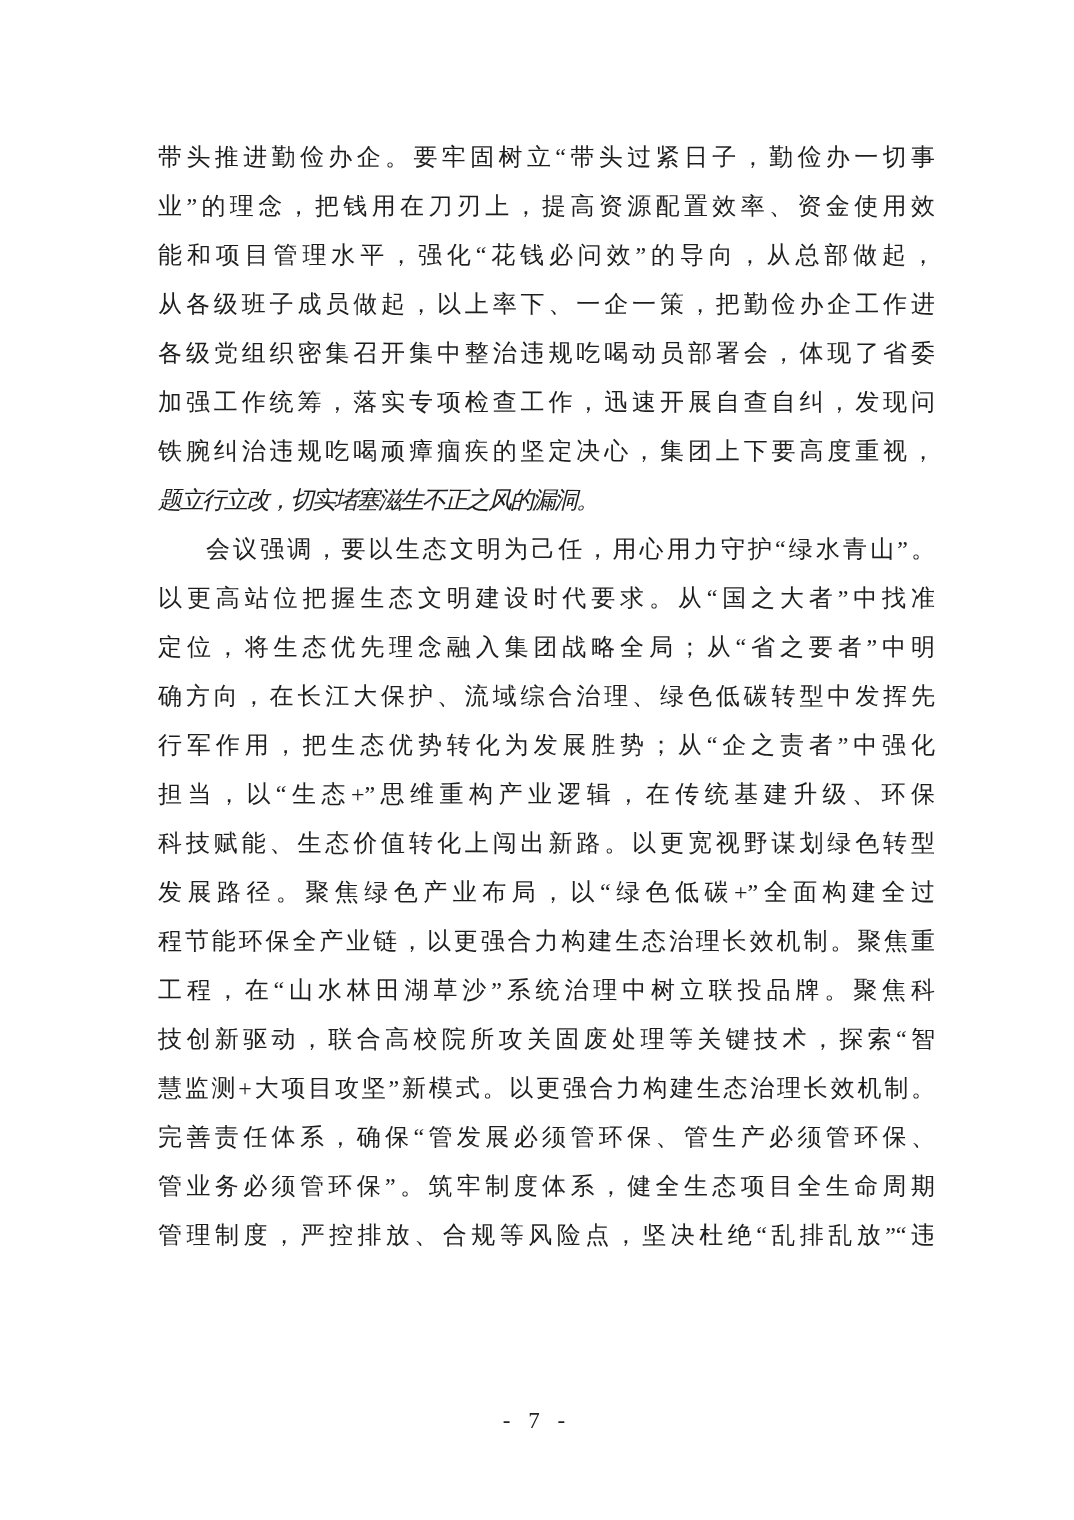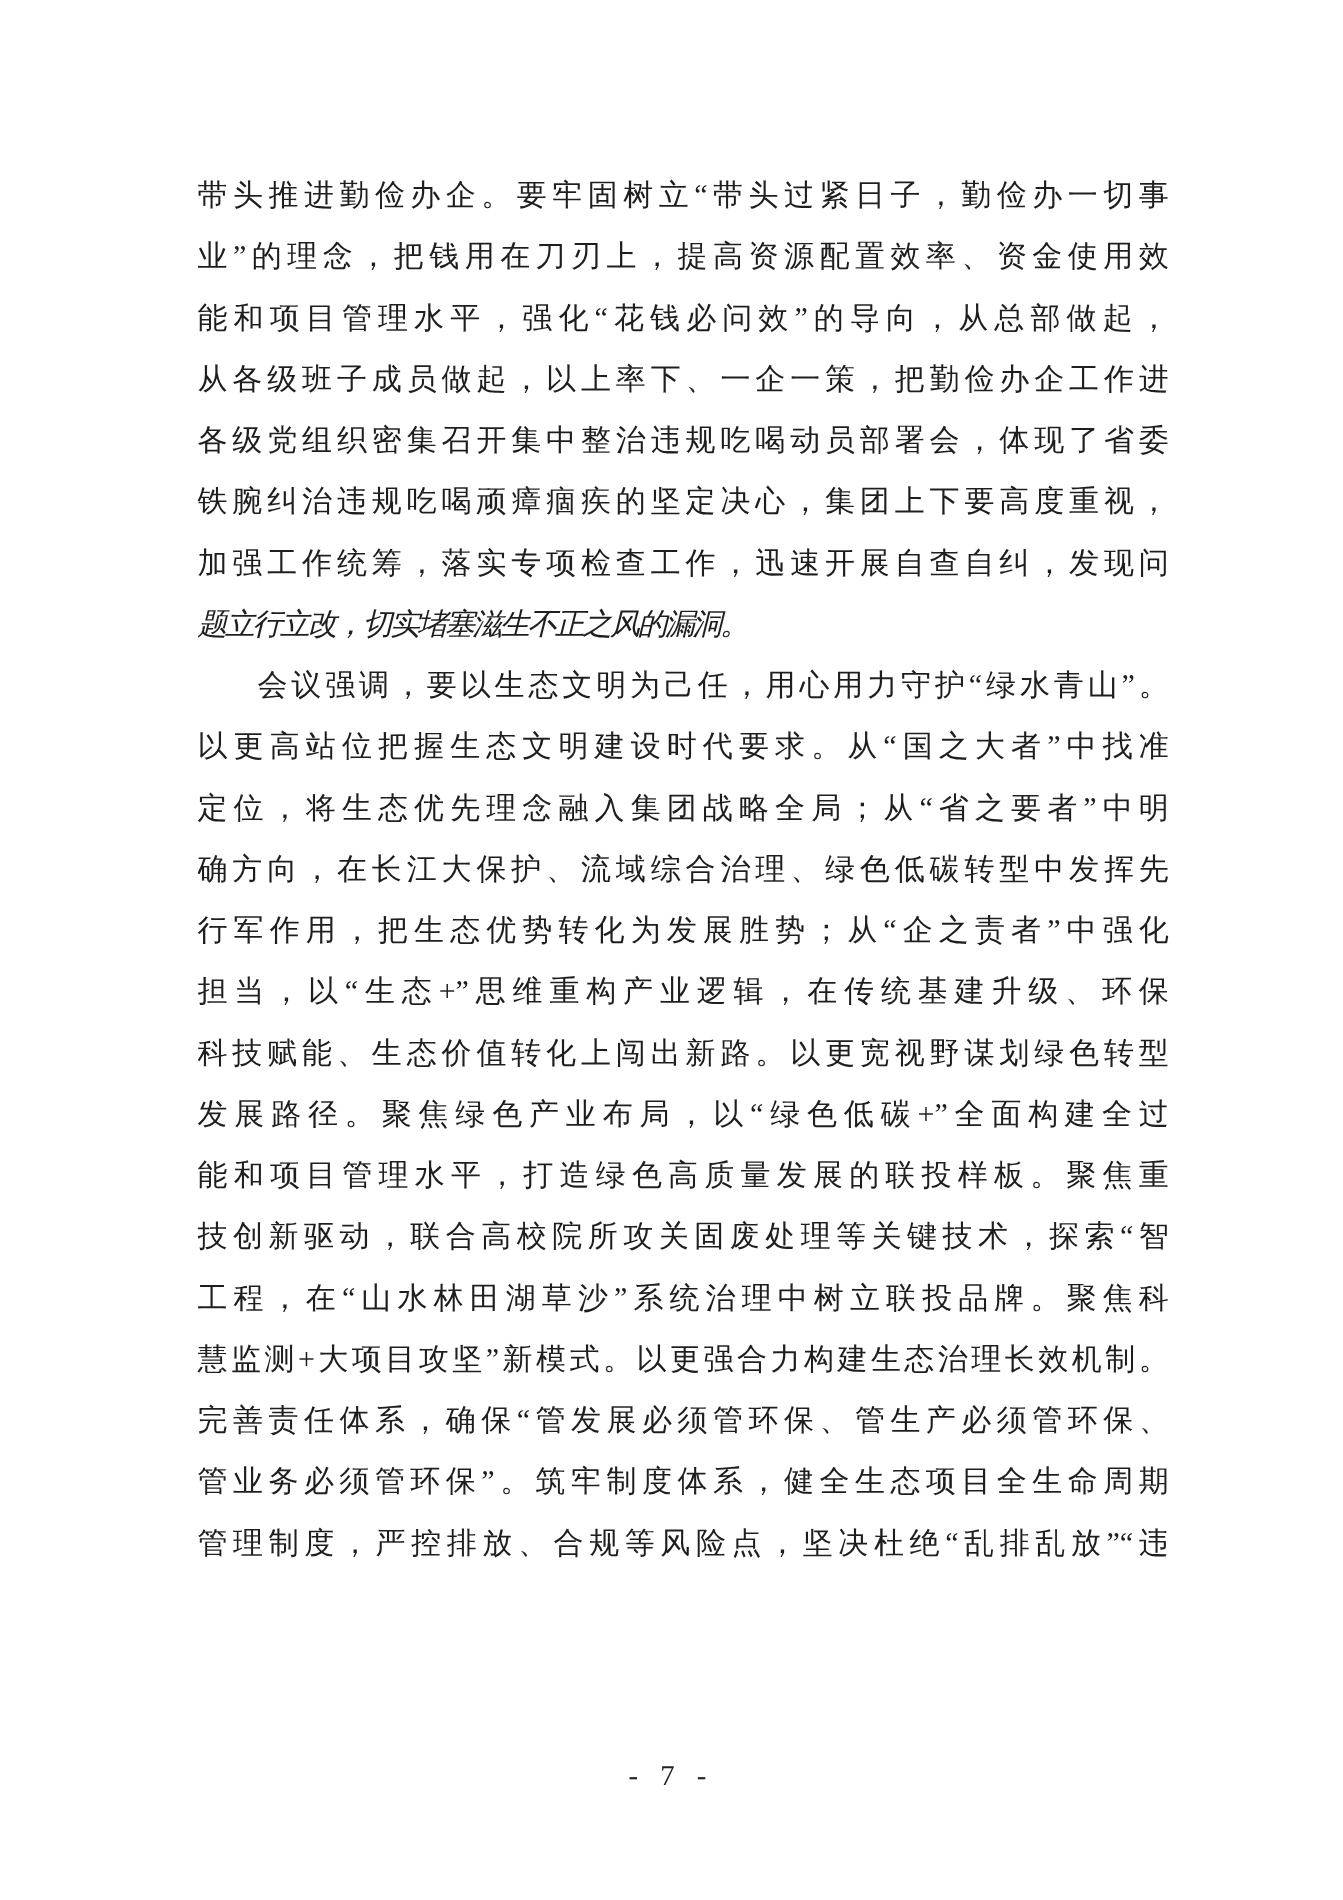--- a/index.html
+++ b/index.html
@@ -61,33 +61,33 @@
 </head>
 <body>
 
 <div class="page">
   <div class="body-text">
       <div class="line">带头推进勤俭办企。要牢固树立“带头过紧日子，勤俭办一切事</div>
       <div class="line">业”的理念，把钱用在刀刃上，提高资源配置效率、资金使用效</div>
       <div class="line">能和项目管理水平，强化“花钱必问效”的导向，从总部做起，</div>
       <div class="line">从各级班子成员做起，以上率下、一企一策，把勤俭办企工作进</div>
       <div class="line">各级党组织密集召开集中整治违规吃喝动员部署会，体现了省委</div>
+      <div class="line">加强工作统筹，落实专项检查工作，迅速开展自查自纠，发现问</div>
       <div class="line">铁腕纠治违规吃喝顽瘴痼疾的坚定决心，集团上下要高度重视，</div>
-      <div class="line">加强工作统筹，落实专项检查工作，迅速开展自查自纠，发现问</div>
       <div class="line no-fill">题立行立改，切实堵塞滋生不正之风的漏洞。</div>
       <div class="line indent">会议强调，要以生态文明为己任，用心用力守护“绿水青山”。</div>
       <div class="line">以更高站位把握生态文明建设时代要求。从“国之大者”中找准</div>
       <div class="line">定位，将生态优先理念融入集团战略全局；从“省之要者”中明</div>
       <div class="line">确方向，在长江大保护、流域综合治理、绿色低碳转型中发挥先</div>
       <div class="line">行军作用，把生态优势转化为发展胜势；从“企之责者”中强化</div>
       <div class="line">担当，以“生态+”思维重构产业逻辑，在传统基建升级、环保</div>
       <div class="line">科技赋能、生态价值转化上闯出新路。以更宽视野谋划绿色转型</div>
       <div class="line">发展路径。聚焦绿色产业布局，以“绿色低碳+”全面构建全过</div>
-      <div class="line">能和项目管理水平，打造绿色高质量发展的联投样板。聚焦重</div>
+      <div class="line">程节能环保全产业链，以更强合力构建生态治理长效机制。聚焦重</div>
+      <div class="line">工程，在“山水林田湖草沙”系统治理中树立联投品牌。聚焦科</div>
       <div class="line">技创新驱动，联合高校院所攻关固废处理等关键技术，探索“智</div>
-      <div class="line">工程，在“山水林田湖草沙”系统治理中树立联投品牌。聚焦科</div>
       <div class="line">慧监测+大项目攻坚”新模式。以更强合力构建生态治理长效机制。</div>
       <div class="line">完善责任体系，确保“管发展必须管环保、管生产必须管环保、</div>
       <div class="line">管业务必须管环保”。筑牢制度体系，健全生态项目全生命周期</div>
       <div class="line">管理制度，严控排放、合规等风险点，坚决杜绝“乱排乱放”“违</div>
     </div>
   <div class="page-number">- 7 -</div>
 </div>
 
 </body></html>

